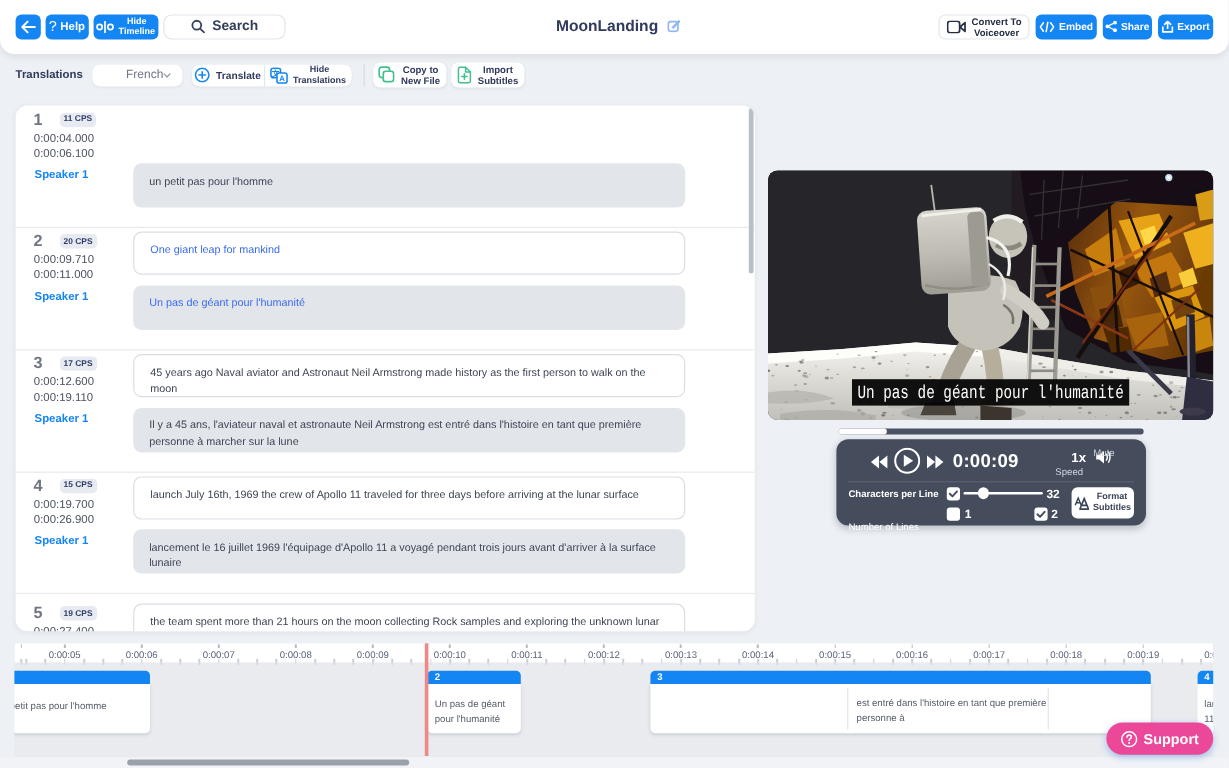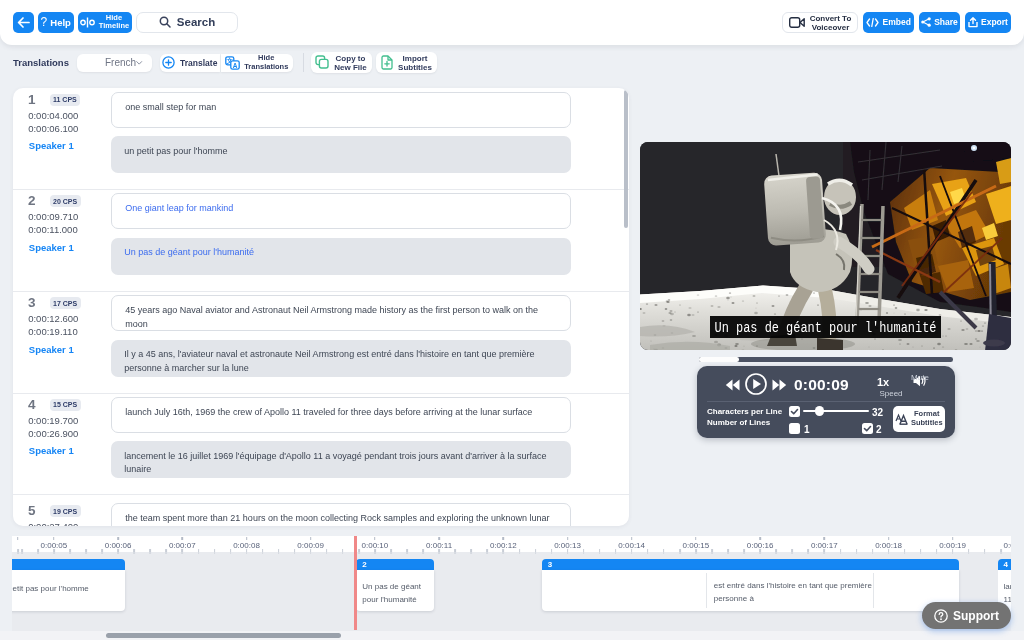--- a/index.html
+++ b/index.html
@@ -42,20 +42,24 @@
     </div>
 
     <div class="whitebtn" style="left:136px;top:11.5px;width:102px;height:21px;border-radius:7px;font-size:11.5px;gap:6px;">
       <svg width="12" height="12" viewBox="0 0 12 12">
           <circle cx="5" cy="5" r="3.7" stroke="#39425c" stroke-width="1.5" fill="none"></circle>
           <path d="M7.8 7.8 L11 11" stroke="#39425c" stroke-width="1.5" stroke-linecap="round"></path>
         </svg>
       <span>Search</span>
     </div>
 
+    <div class="abs navy" style="left:387px;top:13.5px;width:256px;text-align:center;font-size:13px;font-weight:700;letter-spacing:0;">MoonLanding&nbsp;&nbsp;<svg width="11" height="11" viewBox="0 0 12 12" style="display:inline-block;vertical-align:-1.5px;">
+          <rect x="1" y="2.2" width="8.8" height="8.8" rx="2" stroke="#90b6f8" stroke-width="1.5" fill="none"></rect>
+          <path d="M4.6 7.4 L10.6 1.2 L11.4 2.2 L5.6 8.3 Z" stroke="#90b6f8" stroke-width="1" fill="#90b6f8"></path>
+        </svg></div>
 
     <div class="whitebtn" style="left:782px;top:12px;width:76px;height:21px;font-size:8px;line-height:9px;gap:5px;color:#252e42;">
       <svg width="16" height="11" viewBox="0 0 16 11">
           <rect x="0.7" y="0.7" width="10" height="9.6" rx="2" stroke="#252e42" stroke-width="1.4" fill="none"></rect>
           <path d="M11 5.5 L15.2 1.8 V9.2 Z" stroke="#252e42" stroke-width="1.4" fill="none" stroke-linejoin="round"></path>
         </svg>
       <span style="text-align:center;">Convert To<br>Voiceover</span>
     </div>
 
     <div class="bluebtn" style="left:863px;top:12px;width:50.5px;height:20.5px;font-size:8.5px;gap:4px;">
@@ -129,21 +133,20 @@
       <span class="navy" style="font-size:8px;line-height:9px;font-weight:700;text-align:center;">Import<br>Subtitles</span>
     </div>
   </div>
   <div id="card" class="abs" style="left:12.5px;top:87.5px;width:616.5px;height:438.5px;background:#fff;border-radius:10px;box-shadow:0 1px 4px rgba(50,60,80,0.07);overflow:hidden;">
     <div class="abs" style="left:0;top:0px;width:616.5px;height:101.5px;">
       <div class="abs" style="left:15.5px;top:4px;font-size:13.5px;font-weight:600;color:#6f7582;">1</div>
       <div class="abs" style="left:37px;top:6px;background:#e7eaf0;border-radius:4px;padding:2.5px 3.5px;font-size:7px;font-weight:700;color:#2e3c68;">11 CPS</div>
       <div class="abs" style="left:15.7px;top:22px;font-size:9.5px;color:#4b5261;">0:00:04.000</div>
       <div class="abs" style="left:15.7px;top:35px;font-size:9.5px;color:#4b5261;">0:00:06.100</div>
       <div class="abs" style="left:16.3px;top:52.5px;font-size:9.5px;font-weight:700;color:#1585f5;">Speaker 1</div>
-      <div class="abs boxen" style="top:4px;color:#3e4654;">one small step for man</div>
       <div class="abs boxfr" style="top:48.5px;color:#3e4654;">un petit pas pour l'homme</div>
     </div>
     <div class="abs" style="left:0;top:101.5px;width:616.5px;height:1px;background:#e8eaee;"></div>
     <div class="abs" style="left:0;top:101.5px;width:616.5px;height:101.5px;">
       <div class="abs" style="left:15.5px;top:4px;font-size:13.5px;font-weight:600;color:#6f7582;">2</div>
       <div class="abs" style="left:37px;top:6px;background:#e7eaf0;border-radius:4px;padding:2.5px 3.5px;font-size:7px;font-weight:700;color:#2e3c68;">20 CPS</div>
       <div class="abs" style="left:15.7px;top:22px;font-size:9.5px;color:#4b5261;">0:00:09.710</div>
       <div class="abs" style="left:15.7px;top:35px;font-size:9.5px;color:#4b5261;">0:00:11.000</div>
       <div class="abs" style="left:16.3px;top:52.5px;font-size:9.5px;font-weight:700;color:#1585f5;">Speaker 1</div>
       <div class="abs boxen" style="top:4px;color:#3c6cef;">One giant leap for mankind</div>
@@ -485,40 +488,40 @@
           <path d="M7.5 0.5 L0.8 6 L7.5 11.5 Z M14.5 0.5 L7.8 6 L14.5 11.5 Z" fill="#fff"></path>
         </svg>
       <svg class="abs" style="left:48px;top:7px;" width="22" height="22" viewBox="0 0 22 22">
           <circle cx="11" cy="11" r="10" stroke="#fff" stroke-width="1.7" fill="none"></circle>
           <path d="M8.2 6 L16 11 L8.2 16 Z" fill="#fff"></path>
         </svg>
       <svg class="abs" style="left:75px;top:12.5px;" width="15" height="12" viewBox="0 0 15 12">
           <path d="M0.5 0.5 L7.2 6 L0.5 11.5 Z M7.5 0.5 L14.2 6 L7.5 11.5 Z" fill="#fff"></path>
         </svg>
       <div class="abs" style="left:97px;top:10px;font-size:15.5px;font-weight:600;color:#fff;letter-spacing:0.2px;">0:00:09</div>
-      <div class="abs" style="left:180px;top:10px;width:28px;text-align:left;font-size:11px;font-weight:700;color:#fff;">1x</div>
+      <div class="abs" style="left:180px;top:10px;width:28px;text-align:right;font-size:11px;font-weight:700;color:#fff;">1x</div>
       <div class="abs" style="left:180px;top:23px;width:28px;text-align:center;font-size:8px;color:#cdd2dc;">Speed</div>
       <svg class="abs" style="left:216px;top:9px;" width="13" height="12" viewBox="0 0 13 12">
           <path d="M0.5 4 H3 L7 0.8 V11.2 L3 8 H0.5 Z" fill="#fff"></path>
           <path d="M9 3.5 Q10.5 6 9 8.5 M10.8 1.8 Q13.2 6 10.8 10.2" stroke="#fff" stroke-width="1.2" fill="none" stroke-linecap="round"></path>
         </svg>
       <div class="abs" style="left:206px;top:7px;width:34px;text-align:center;font-size:8px;color:#cdd2dc;">Mute</div>
       <div class="abs" style="left:10px;top:34.5px;width:238px;height:1px;background:#5a6172;"></div>
 
       <div class="abs" style="left:10px;top:41px;font-size:8px;font-weight:700;color:#fff;">Characters per Line</div>
       <div class="abs" style="left:92px;top:39.5px;width:11px;height:11px;border-radius:2.5px;background:#fff;">
           <svg width="11" height="11" viewBox="0 0 11 11">
             <path d="M2.5 5.5 L4.7 7.7 L8.5 3.5" stroke="#454c5c" stroke-width="1.6" fill="none" stroke-linecap="round" stroke-linejoin="round"></path>
           </svg>
         </div>
       <div class="abs" style="left:106px;top:44.2px;width:65.5px;height:1.8px;background:#fff;border-radius:1px;"></div>
       <div class="abs" style="left:117.5px;top:40.3px;width:9.6px;height:9.6px;border-radius:50%;background:#fff;"></div>
       <div class="abs" style="left:175px;top:40.5px;font-size:10px;font-weight:700;color:#fff;">32</div>
 
-      <div class="abs" style="left:10px;top:52px;font-size:8px;font-weight:700;color:#fff;">Number of Lines</div>
+      <div class="abs" style="left:10px;top:69px;font-size:8px;font-weight:400;color:#fff;">Number of Lines</div>
       <div class="abs" style="left:92px;top:56.5px;width:11px;height:11px;border-radius:2.5px;background:#fff;"></div>
       <div class="abs" style="left:107px;top:57.5px;font-size:10px;font-weight:700;color:#fff;">1</div>
       <div class="abs" style="left:165px;top:56.5px;width:11px;height:11px;border-radius:2.5px;background:#fff;">
           <svg width="11" height="11" viewBox="0 0 11 11">
             <path d="M2.5 5.5 L4.7 7.7 L8.5 3.5" stroke="#454c5c" stroke-width="1.6" fill="none" stroke-linecap="round" stroke-linejoin="round"></path>
           </svg>
         </div>
       <div class="abs" style="left:179px;top:57.5px;font-size:10px;font-weight:700;color:#fff;">2</div>
 
       <div class="abs" style="left:196px;top:39.5px;width:51.5px;height:26px;background:#fff;border-radius:5px;display:flex;align-items:center;justify-content:center;gap:3px;">
@@ -578,21 +581,21 @@
       <div class="abs" style="left:0;top:0;width:80px;height:11px;background:#1486f3;border-radius:4px 4px 0 0;color:#fff;font-size:8px;font-weight:700;padding-left:6px;line-height:11px;">4</div>
       <div class="abs" style="left:0;top:11px;width:80px;height:41px;background:#fff;border-radius:0 0 4px 4px;padding:11px 6px;font-size:8px;line-height:12.5px;color:#555c69;white-space:nowrap;">lancement le 16 juillet<br>11 a voyagé pendant</div>
     </div>
 
     <div class="abs" style="left:342px;top:0;width:2.8px;height:94px;background:#f08888;"></div>
   </div>
 
   <div class="abs" style="left:0;top:631px;width:1024px;height:9px;background:#f2f3f6;"></div>
   <div class="abs" style="left:106px;top:633px;width:235px;height:4.5px;border-radius:2.5px;background:#9aa1ab;"></div>
 
-  <div class="abs" style="left:922px;top:602px;width:89px;height:27px;border-radius:14px;background:#737373;box-shadow:0 2px 6px rgba(20,100,220,0.35);display:flex;align-items:center;justify-content:center;gap:5px;color:#fff;font-weight:700;font-size:12px;">
+  <div class="abs" style="left:922px;top:602px;width:89px;height:27px;border-radius:14px;background:#ec4899;box-shadow:0 2px 6px rgba(20,100,220,0.35);display:flex;align-items:center;justify-content:center;gap:5px;color:#fff;font-weight:700;font-size:12px;">
     <svg width="14" height="14" viewBox="0 0 14 14">
         <circle cx="7" cy="7" r="6.2" stroke="#fff" stroke-width="1.3" fill="none"></circle>
         <path d="M5.2 5.4 Q5.2 3.6 7 3.6 Q8.8 3.6 8.8 5.2 Q8.8 6.3 7.6 6.8 Q7 7.1 7 8" stroke="#fff" stroke-width="1.3" fill="none" stroke-linecap="round"></path>
         <circle cx="7" cy="10.2" r="0.9" fill="#fff"></circle>
       </svg>
     <span>Support</span>
   </div>
 </div>
 
 </body></html>

